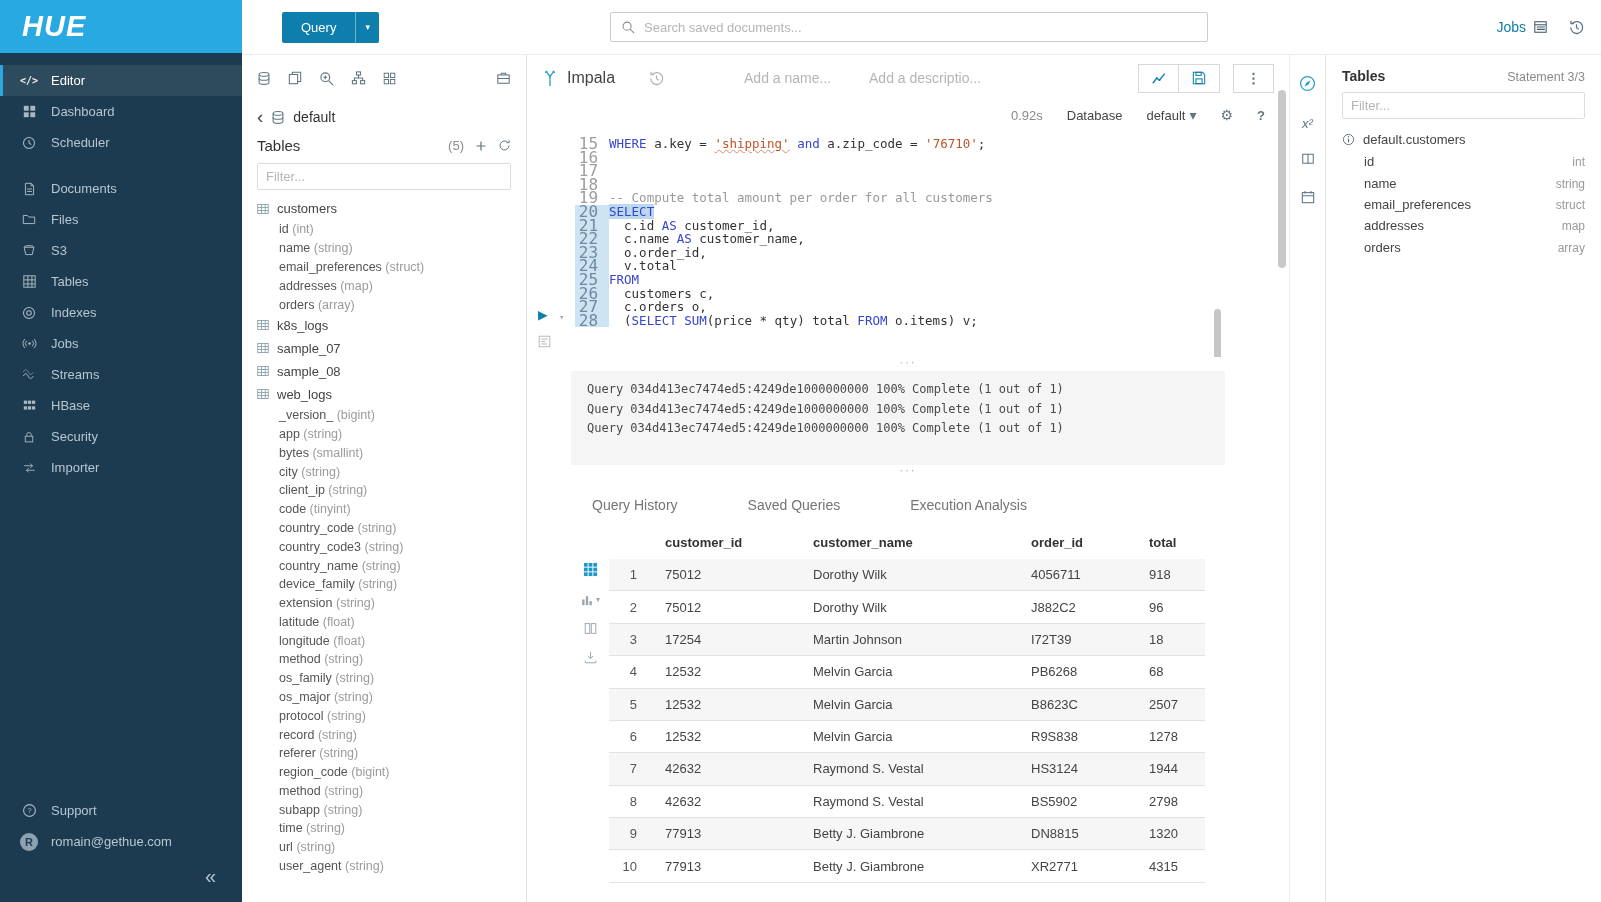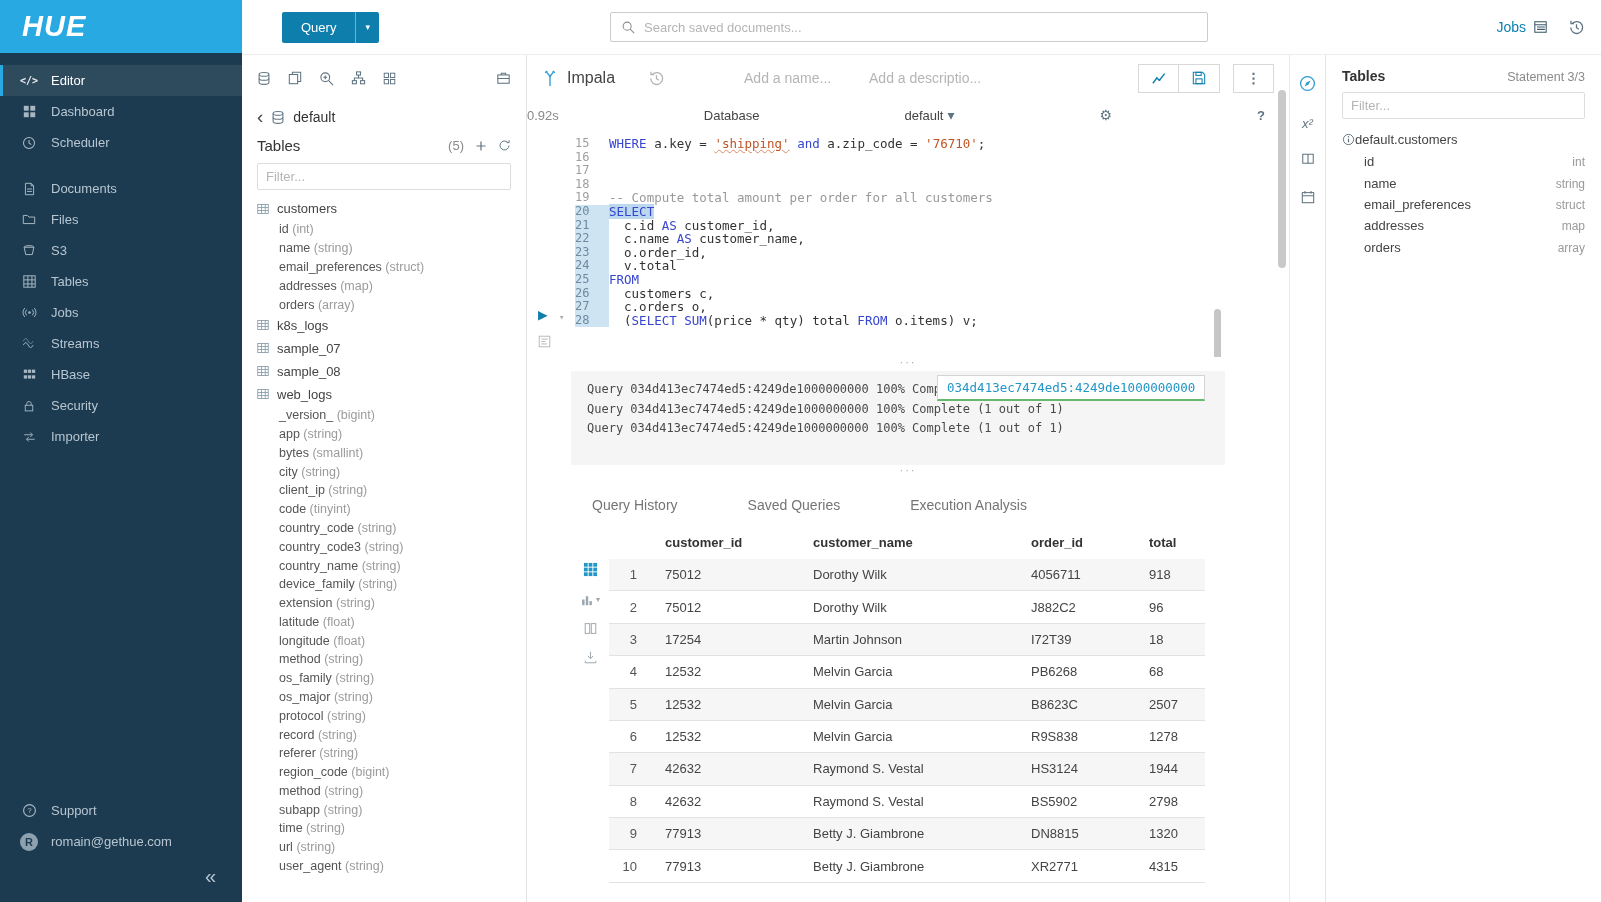--- a/index.html
+++ b/index.html
@@ -62,31 +62,31 @@
   .engine{display:flex;align-items:center;gap:9px;font-size:16px;color:#444}
   .engine .ic{color:#2b9bd0}
   .ed-history{color:#b3b3b3;margin-left:24px}
   .ed-name{border:none;outline:none;font-size:14px;width:100px;margin-left:70px}
   .ed-desc{border:none;outline:none;font-size:14px;width:120px;margin-left:16px}
   .ed-actions{margin-left:auto;display:flex;align-items:center;gap:13px}
   .btn-group{display:flex}
   .hdr-btn{width:41px;height:29px;border:1px solid #d8d8d8;display:flex;align-items:center;justify-content:center;color:#0e7fad;background:#fff;cursor:pointer}
   .btn-group .hdr-btn + .hdr-btn{border-left:none}
   .kebab{color:#5f7482;font-size:15px}
-  .ed-meta{height:28px;display:flex;align-items:center;justify-content:space-between;gap:24px;padding-right:24px;font-size:13px;color:#8a8a8a;flex-shrink:0}
+  .ed-meta{height:28px;display:flex;align-items:center;justify-content:flex-end;gap:24px;padding-right:24px;font-size:13px;color:#8a8a8a;flex-shrink:0}
   .db-label{color:#444}
   .db-select{color:#444;display:flex;align-items:center;gap:4px;cursor:pointer}
   .db-select .ic{font-size:9px;color:#666}
   .ed-meta .ic{color:#5f7482;font-size:14px;cursor:pointer}
 
   .code-wrap{position:relative;height:228px;display:flex;padding:8px 30px 0 48px;font-family:"DejaVu Sans Mono",monospace;flex-shrink:0;overflow:hidden}
   .play-btn{position:absolute;left:11px;top:176px;color:#0e7fad;font-size:16px;cursor:pointer}
   .play-caret{position:absolute;left:32px;top:183px;color:#aaa;font-size:9px;cursor:pointer}
   .fmt-btn{position:absolute;left:11px;top:206px;color:#b8b8b8;font-size:12px;cursor:pointer}
-  .gutter{width:34px;text-align:left;color:#9e9e9e;font-size:12px;flex-shrink:0}
+  .gutter{width:34px;text-align:center;color:#9e9e9e;font-size:16px;flex-shrink:0}
   .gl{height:13.6px;line-height:13.6px;padding-right:7px}
   .gl.hl{background:#cfe4f2;color:#6d8aa0}
   .code{flex:1;font-size:12.5px;color:#333;white-space:pre;overflow:hidden}
   .cl{height:13.6px;line-height:13.6px}
   .t{color:#333}
   .kw{color:#3745cf}
   .str{color:#bf5325}
   .sq{text-decoration:underline wavy #d98b66 1px}
   .com{color:#999}
   .sel{background:#bcd8ee}
@@ -115,21 +115,21 @@
   
   .right-rail{width:36px;border-left:1px solid #ebebeb;display:flex;flex-direction:column;align-items:center;gap:21px;padding-top:20px;color:#5f7482;flex-shrink:0;background:#fff}
   .right-rail .ric{cursor:pointer}
   .right-rail .active{color:#2b9bd0}
   .x2{font-size:13px;font-style:italic;color:#5f7482}
   .right-assist{width:276px;border-left:1px solid #e5e5e5;flex-shrink:0;padding:13px 0 0;display:flex;flex-direction:column;background:#fff}
   .ra-hdr{display:flex;align-items:baseline;padding:0 16px 8px}
   .ra-title{font-size:14px;color:#333;font-weight:bold}
   .ra-stmt{margin-left:auto;font-size:12.5px;color:#8a8a8a}
   .ra-filter{margin:0 16px 8px;height:27px;border:1px solid #ddd;border-radius:2px;padding:0 8px;font-size:13px;color:#444;width:calc(100% - 32px);outline:none}
-  .ra-table-row{display:flex;padding:5px 16px 4px;font-size:13px;color:#444;align-items:center;cursor:pointer}
+  .ra-table-row{display:flex;gap:8px;padding:5px 16px 4px;font-size:13px;color:#444;align-items:center;cursor:pointer}
   .ra-table-row .ic{color:#5f7482}
   .ra-cols{padding:0 16px 0 38px}
   .ra-col{display:flex;justify-content:space-between;align-items:baseline;padding:3.2px 0;font-size:13px;color:#444;cursor:pointer}
   .ra-col .ctype{color:#9a9a9a;font-size:12px}
 </style>
 </head>
 <body>
 
 <div class="app">
 
@@ -189,20 +189,29 @@
     <span>S3</span>
   </div>
   <div class="nav-item  ">
     <span class="ic">
             <svg width="13" height="13" viewBox="0 0 16 16">
               <rect x="1" y="1" width="14" height="14" fill="none" stroke="currentColor" stroke-width="1.2"></rect>
               <path d="M1 6h14M1 11h14M6 1v14M11 1v14" fill="none" stroke="currentColor" stroke-width="1.2"></path>
             </svg>
           </span>
     <span>Tables</span>
+  </div>
+  <div class="nav-item  ">
+    <span class="ic">
+            <svg width="14" height="14" viewBox="0 0 16 16">
+              <circle cx="8" cy="8" r="6.3" fill="none" stroke="currentColor" stroke-width="1.2"></circle>
+              <circle cx="8" cy="8" r="2.6" fill="none" stroke="currentColor" stroke-width="1.2"></circle>
+            </svg>
+          </span>
+    <span>Indexes</span>
   </div>
   <div class="nav-item  ">
     <span class="ic">
             <svg width="15" height="13" viewBox="0 0 16 16">
               <circle cx="8" cy="8" r="1.6" fill="currentColor"></circle>
               <path d="M4.5 4.5a5 5 0 0 0 0 7M11.5 4.5a5 5 0 0 1 0 7M2.2 2.5a8 8 0 0 0 0 11M13.8 2.5a8 8 0 0 1 0 11" fill="none" stroke="currentColor" stroke-width="1.2"></path>
             </svg>
           </span>
     <span>Jobs</span>
   </div>
@@ -641,21 +650,20 @@
         <div class="pane-scroll"></div>
 
         <div class="resize-dots">···</div>
 
         <div class="log-area">
           <div id="log-lines">
               <div class="log-line">Query 034d413ec7474ed5:4249de1000000000 100% Complete (1 out of 1)</div>
               <div class="log-line">Query 034d413ec7474ed5:4249de1000000000 100% Complete (1 out of 1)</div>
               <div class="log-line">Query 034d413ec7474ed5:4249de1000000000 100% Complete (1 out of 1)</div>
             </div>
-          <div class="log-tooltip">034d413ec7474ed5:4249de1000000000</div>
         </div>
 
         <div class="resize-dots">···</div>
 
         <div class="tabs">
             <div class="tab ">Query History</div>
             <div class="tab ">Saved Queries</div>
             <div class="tab ">Execution Analysis</div>
           </div>
 

